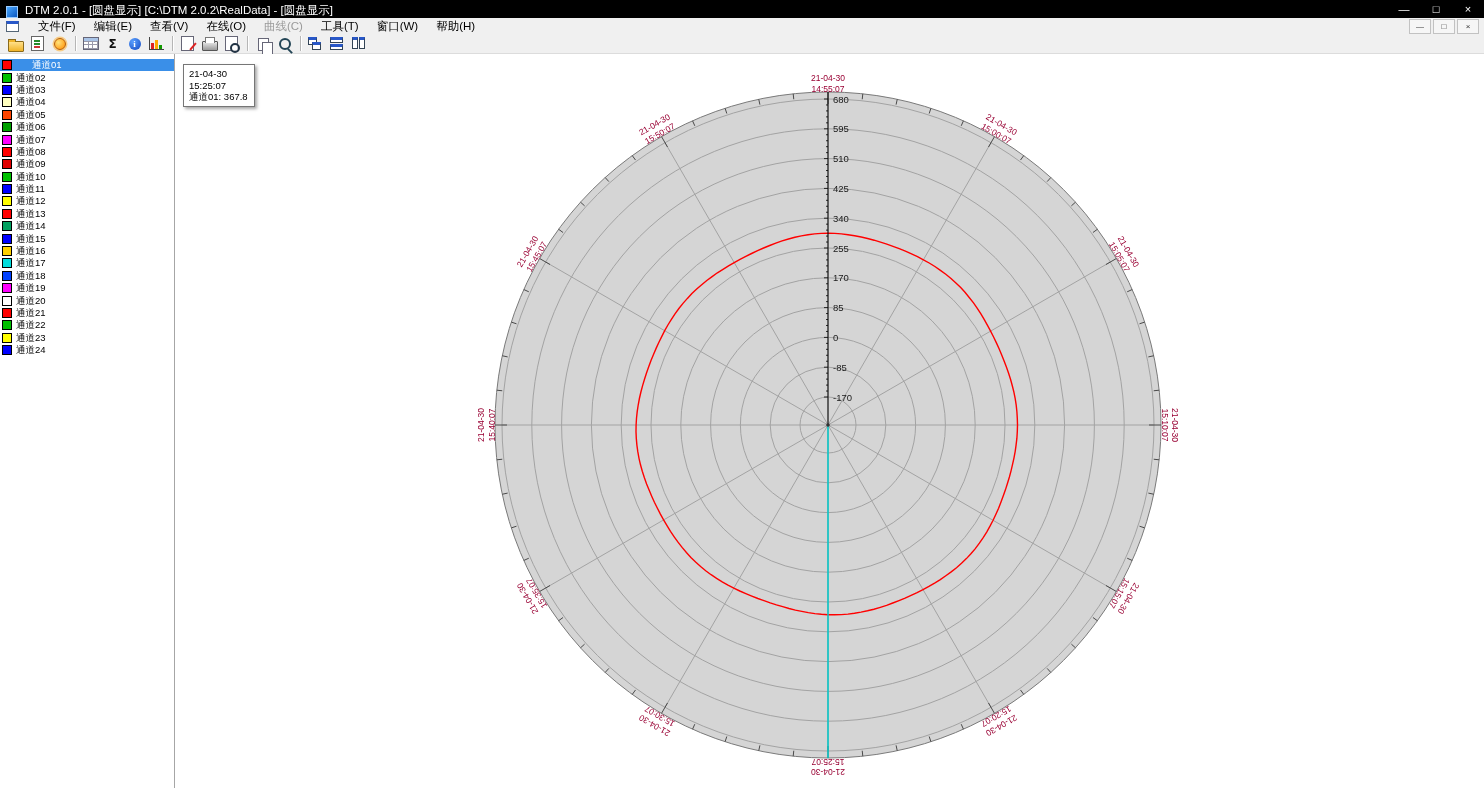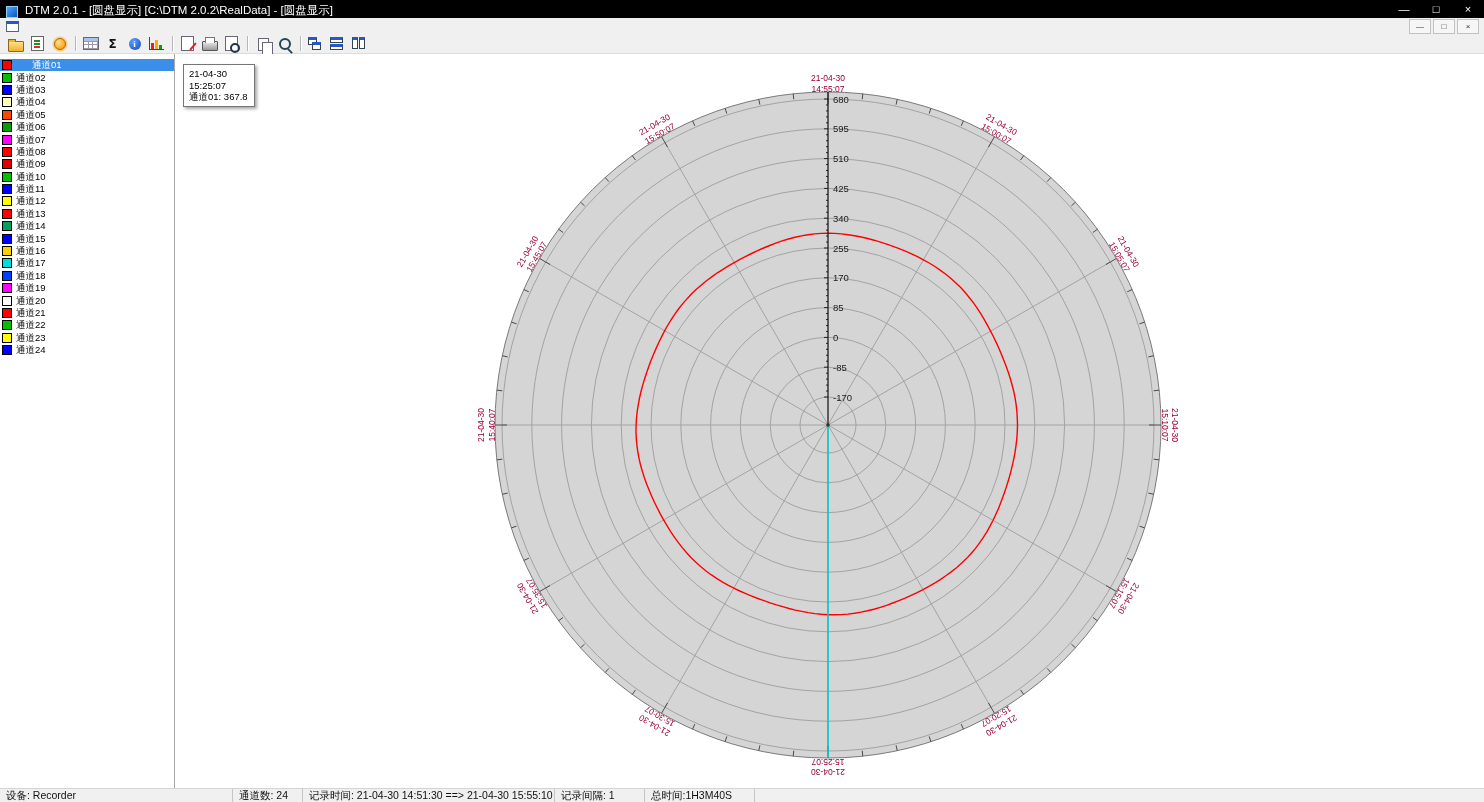--- a/index.html
+++ b/index.html
@@ -115,20 +115,30 @@
     <span class="title">DTM 2.0.1 - [圆盘显示] [C:\DTM 2.0.2\RealData] - [圆盘显示]</span>
     <div class="win-controls">
       <span class="win-btn">—</span>
       <span class="win-btn">□</span>
       <span class="win-btn">×</span>
     </div>
   </div>
 
   <div class="menubar">
     <span class="mdi-doc"></span>
+    <div class="menu-items" id="menu-items">
+        <span class="menu-item">文件(F)</span>
+        <span class="menu-item">编辑(E)</span>
+        <span class="menu-item">查看(V)</span>
+        <span class="menu-item">在线(O)</span>
+        <span class="menu-item disabled">曲线(C)</span>
+        <span class="menu-item">工具(T)</span>
+        <span class="menu-item">窗口(W)</span>
+        <span class="menu-item">帮助(H)</span>
+      </div>
     <div class="mdi-controls">
       <span class="mdi-btn">—</span>
       <span class="mdi-btn">□</span>
       <span class="mdi-btn">×</span>
     </div>
   </div>
 
   <div class="toolbar" id="toolbar">
       <span class="tb-btn">
         <span class="tbi tbi-open"></span>
@@ -446,22 +456,14 @@
         <circle cx="652" cy="371" r="1.8" fill="#333"></circle>
       </svg>
   </div>
 
   <div class="tooltip">
     <div>21-04-30</div>
     <div>15:25:07</div>
     <div>通道01: 367.8</div>
   </div>
 
-  <div class="statusbar">
-    <div class="sb-seg sb-s1">设备: Recorder</div>
-    <div class="sb-seg sb-s2">通道数: 24</div>
-    <div class="sb-seg sb-s3">记录时间: 21-04-30 14:51:30 ==&gt; 21-04-30 15:55:10</div>
-    <div class="sb-seg sb-s4">记录间隔: 1</div>
-    <div class="sb-seg sb-s5">总时间:1H3M40S</div>
-    <div class="sb-seg sb-fill"></div>
-  </div>
 
 </div>
 
 </body></html>

